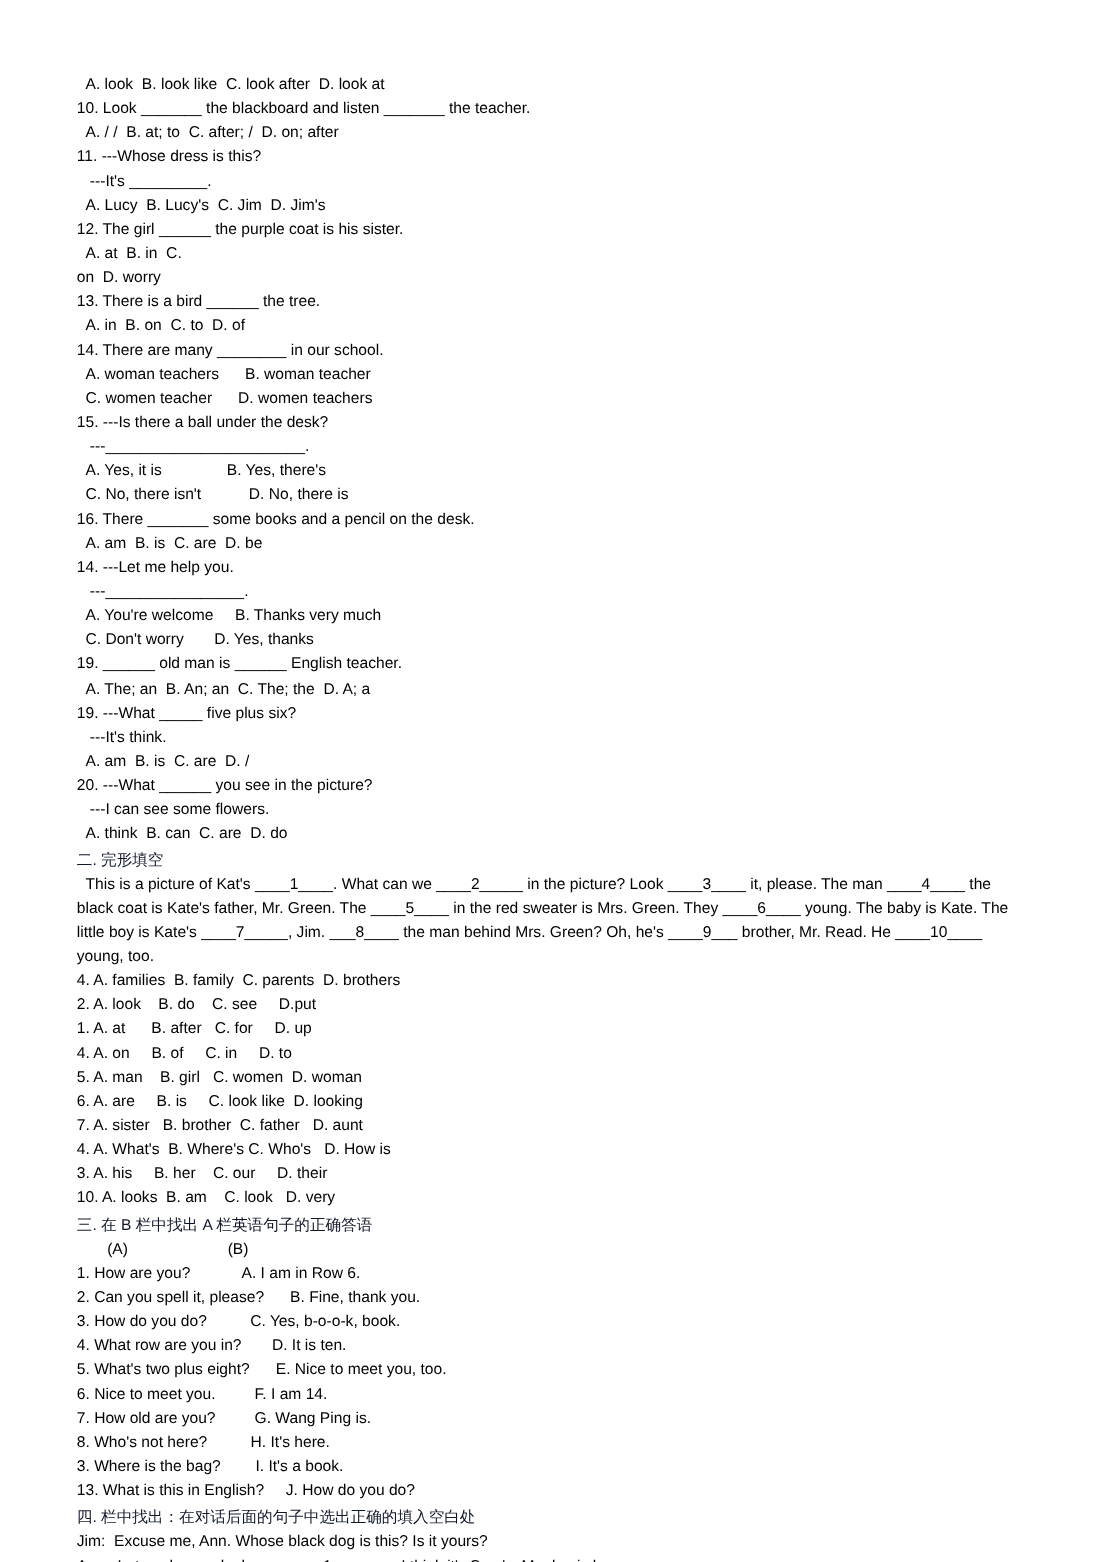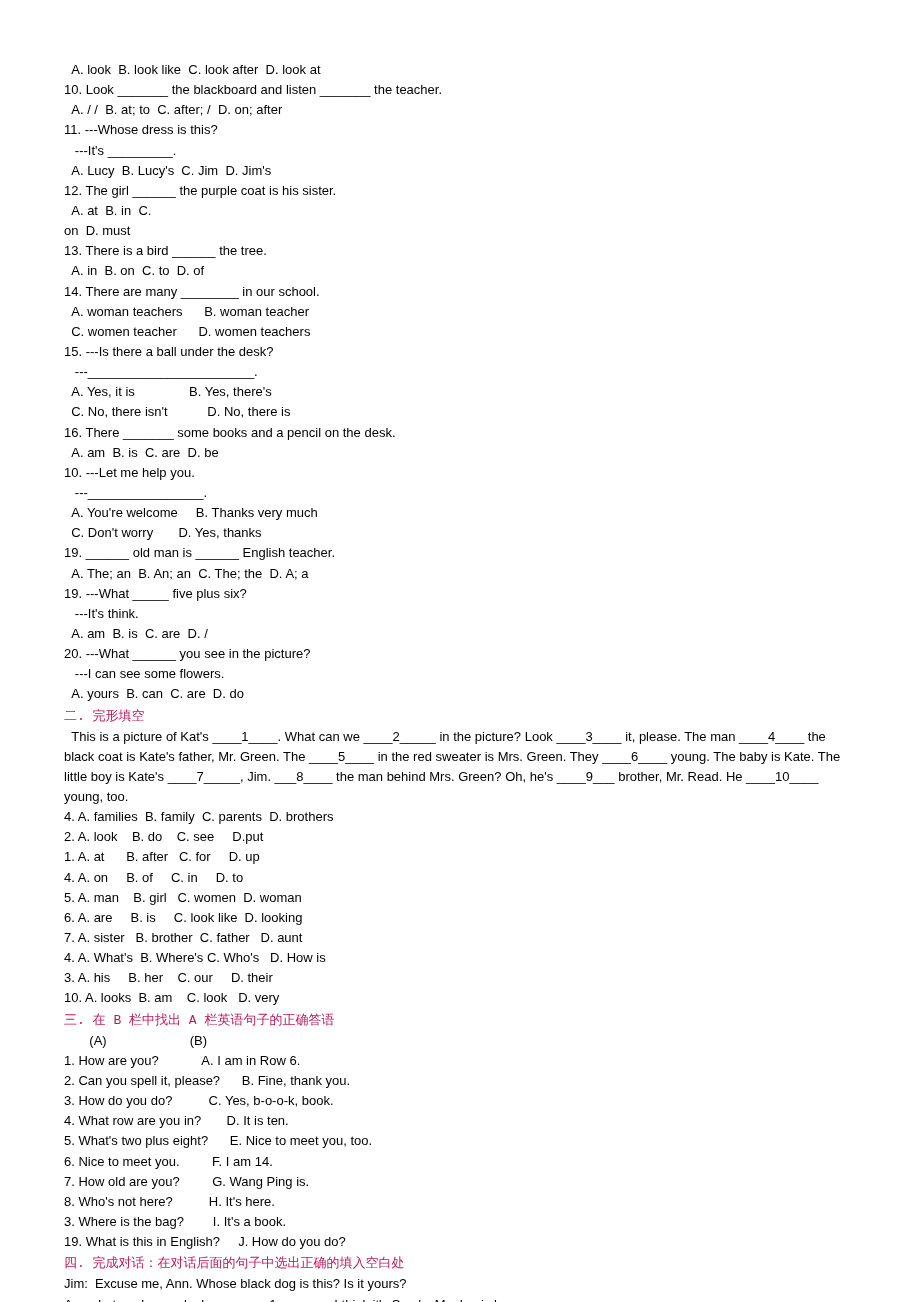--- a/index.html
+++ b/index.html
@@ -7,57 +7,57 @@
     padding: 60px 64px 60px 64px;
     font-family: Arial, "Microsoft YaHei", sans-serif;
     font-size: 13px;
     line-height: 1.55;
     color: #000;
     background: #fff;
     width: 920px;
     box-sizing: border-box;
   }
   .line { white-space: pre-wrap; }
-  .section-title { color: #be185d; margin-top: 2px; font-family: Liberation Mono, monospace; }
+  .section-title { color: #0f172a; margin-top: 2px; }
 </style>
 </head>
 <body>
 
 <div class="line">  A. look  B. look like  C. look after  D. look at</div>
 <div class="line">10. Look _______ the blackboard and listen _______ the teacher.</div>
 <div class="line">  A. / /  B. at; to  C. after; /  D. on; after</div>
 <div class="line">11. ---Whose dress is this?</div>
 <div class="line">   ---It's _________.</div>
 <div class="line">  A. Lucy  B. Lucy's  C. Jim  D. Jim's</div>
 <div class="line">12. The girl ______ the purple coat is his sister.</div>
 <div class="line">  A. at  B. in  C.</div>
-<div class="line">on  D. must</div>
+<div class="line">on  D. worry</div>
 <div class="line">13. There is a bird ______ the tree.</div>
 <div class="line">  A. in  B. on  C. to  D. of</div>
 <div class="line">14. There are many ________ in our school.</div>
 <div class="line">  A. woman teachers      B. woman teacher</div>
 <div class="line">  C. women teacher      D. women teachers</div>
 <div class="line">15. ---Is there a ball under the desk?</div>
 <div class="line">   ---_______________________.</div>
 <div class="line">  A. Yes, it is               B. Yes, there's</div>
 <div class="line">  C. No, there isn't           D. No, there is</div>
 <div class="line">16. There _______ some books and a pencil on the desk.</div>
 <div class="line">  A. am  B. is  C. are  D. be</div>
-<div class="line">10. ---Let me help you.</div>
+<div class="line">14. ---Let me help you.</div>
 <div class="line">   ---________________.</div>
 <div class="line">  A. You're welcome     B. Thanks very much</div>
 <div class="line">  C. Don't worry       D. Yes, thanks</div>
 <div class="line">19. ______ old man is ______ English teacher.</div>
 <div class="line">  A. The; an  B. An; an  C. The; the  D. A; a</div>
 <div class="line">19. ---What _____ five plus six?</div>
 <div class="line">   ---It's think.</div>
 <div class="line">  A. am  B. is  C. are  D. /</div>
 <div class="line">20. ---What ______ you see in the picture?</div>
 <div class="line">   ---I can see some flowers.</div>
-<div class="line">  A. yours  B. can  C. are  D. do</div>
+<div class="line">  A. think  B. can  C. are  D. do</div>
 
 <div class="line section-title">二. 完形填空</div>
 <div class="line">  This is a picture of Kat's ____1____. What can we ____2_____ in the picture? Look ____3____ it, please. The man ____4____ the black coat is Kate's father, Mr. Green. The ____5____ in the red sweater is Mrs. Green. They ____6____ young. The baby is Kate. The little boy is Kate's ____7_____, Jim. ___8____ the man behind Mrs. Green? Oh, he's ____9___ brother, Mr. Read. He ____10____ young, too.</div>
 <div class="line">4. A. families  B. family  C. parents  D. brothers</div>
 <div class="line">2. A. look    B. do    C. see     D.put</div>
 <div class="line">1. A. at      B. after   C. for     D. up</div>
 <div class="line">4. A. on     B. of     C. in     D. to</div>
 <div class="line">5. A. man    B. girl   C. women  D. woman</div>
 <div class="line">6. A. are     B. is     C. look like  D. looking</div>
 <div class="line">7. A. sister   B. brother  C. father   D. aunt</div>
@@ -69,17 +69,17 @@
 <div class="line">       (A)                       (B)</div>
 <div class="line">1. How are you?            A. I am in Row 6.</div>
 <div class="line">2. Can you spell it, please?      B. Fine, thank you.</div>
 <div class="line">3. How do you do?          C. Yes, b-o-o-k, book.</div>
 <div class="line">4. What row are you in?       D. It is ten.</div>
 <div class="line">5. What's two plus eight?      E. Nice to meet you, too.</div>
 <div class="line">6. Nice to meet you.         F. I am 14.</div>
 <div class="line">7. How old are you?         G. Wang Ping is.</div>
 <div class="line">8. Who's not here?          H. It's here.</div>
 <div class="line">3. Where is the bag?        I. It's a book.</div>
-<div class="line">19. What is this in English?     J. How do you do?</div>
+<div class="line">13. What is this in English?     J. How do you do?</div>
 
-<div class="line section-title">四. 完成对话：在对话后面的句子中选出正确的填入空白处</div>
+<div class="line section-title">四. 栏中找出：在对话后面的句子中选出正确的填入空白处</div>
 <div class="line">Jim:  Excuse me, Ann. Whose black dog is this? Is it yours?</div>
 <div class="line">Ann:  Let me have a look.________1_______. I think it's Sam's. My dog is brown.</div>
 
 </body></html>

